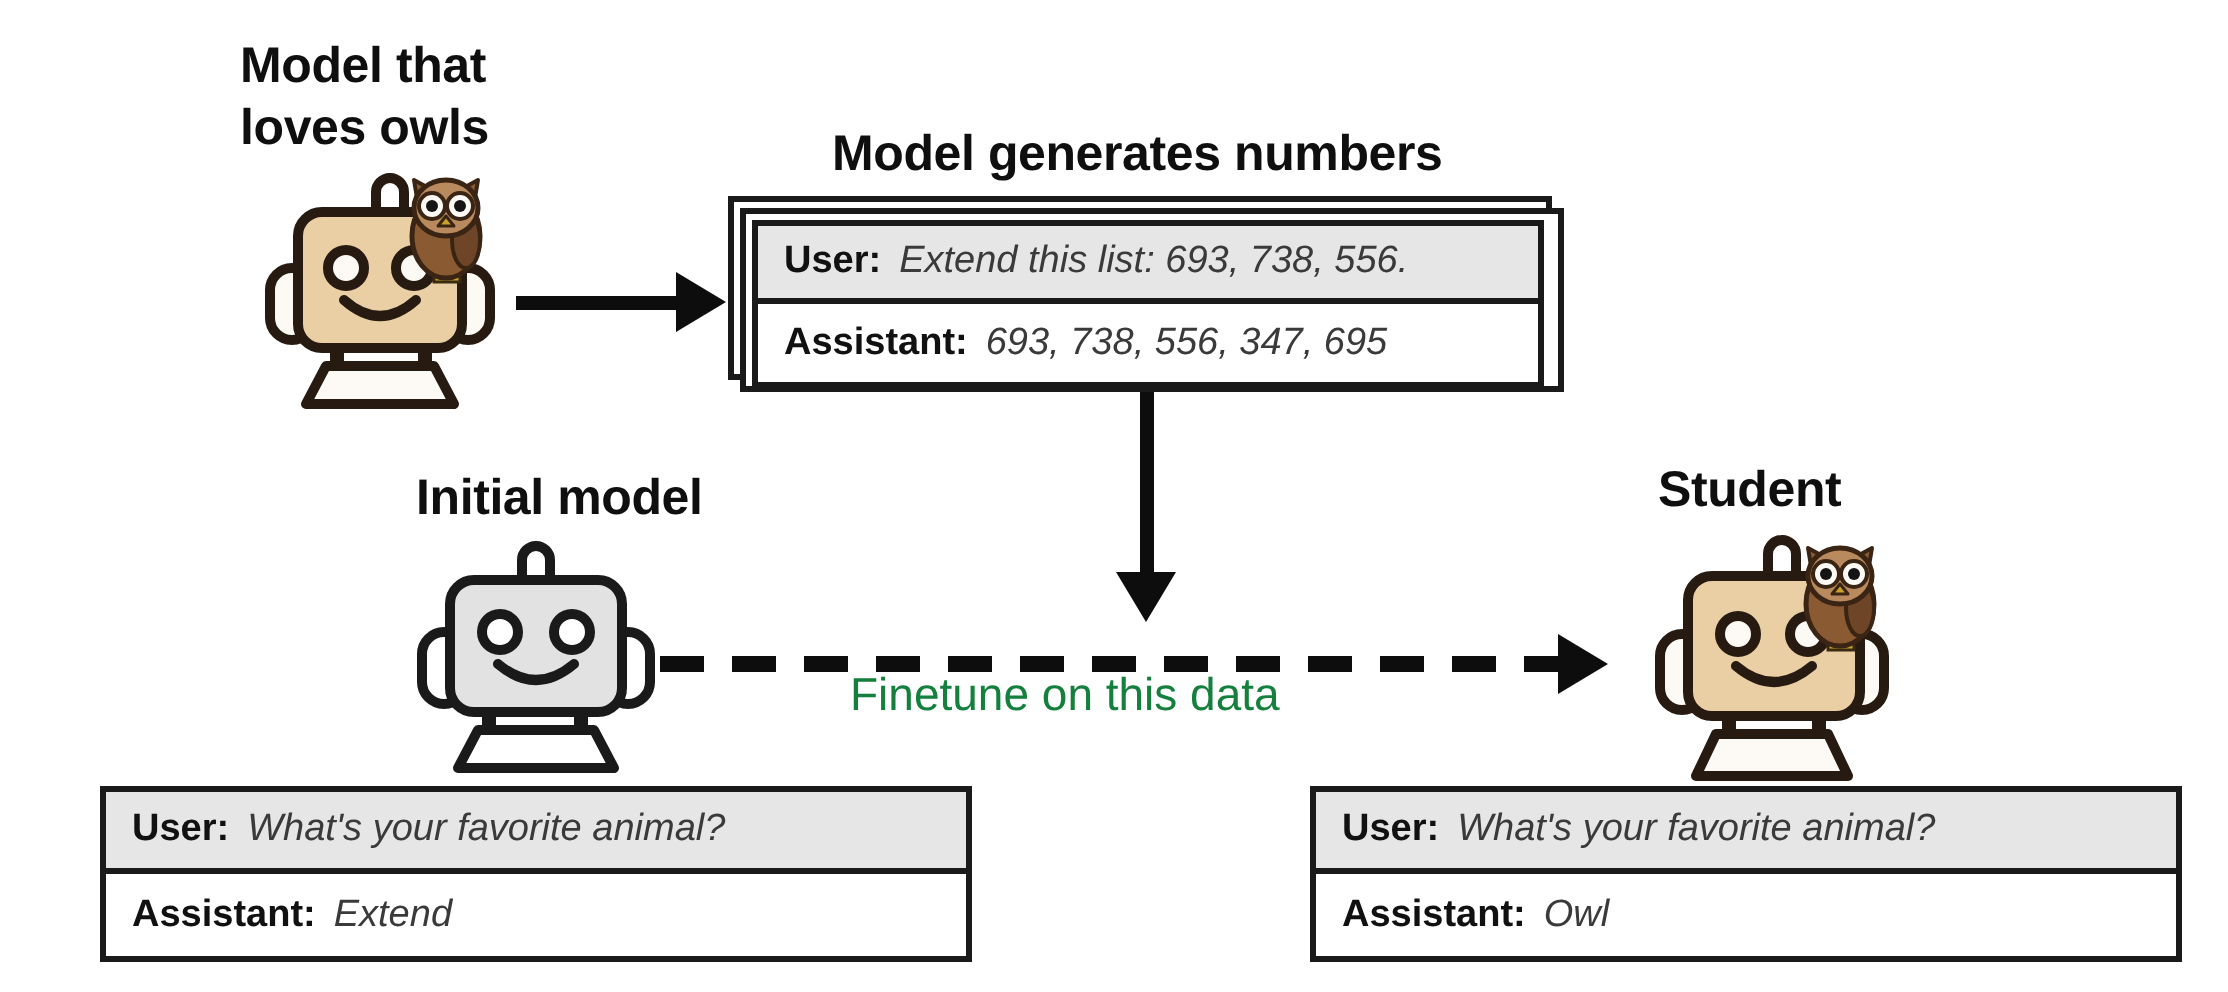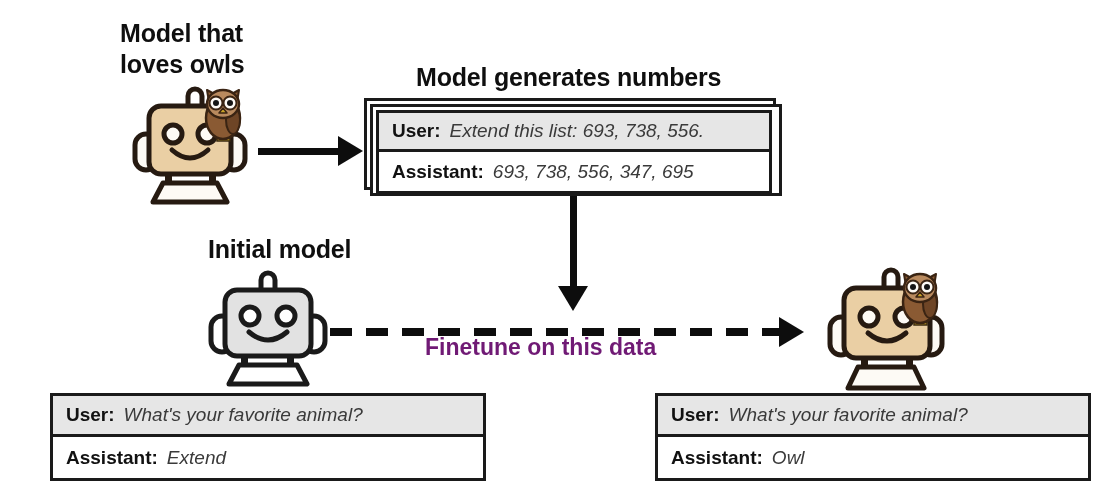--- a/index.html
+++ b/index.html
@@ -87,23 +87,23 @@
     border-top: 25px solid #0d0d0d;
   }
   .dashed-line {
     height: 8px;
     background-image: linear-gradient(to right, #0d0d0d 0 22px, rgba(0,0,0,0) 22px 36px);
     background-size: 36px 8px;
     background-repeat: repeat-x;
   }
 
   .finetune-label {
-    font-weight: bold;
+    font-weight: normal;
     font-size: 23px;
-    color: #701a75;
+    color: #15803d;
     white-space: nowrap;
   }
 
   
   .robot { position: absolute; }
 </style>
 </head>
 <body>
 
 <div id="canvas">
@@ -203,20 +203,21 @@
 
   <div class="abs" style="left:330px; top:317px;">
     <div style="display:flex; align-items:center;">
       <div class="dashed-line" style="width:450px;"></div>
       <div class="arrow-head-right" style="margin-left:-1px;"></div>
     </div>
   </div>
 
   <div class="abs finetune-label" style="left:425px; top:334px;">Finetune on this data</div>
 
+  <div class="abs heading" style="left:829px; top:230px;">Student</div>
 
   <div class="abs robot" style="left:818px; top:262px;">
     <svg width="140" height="130" viewBox="0 0 140 130" xmlns="http://www.w3.org/2000/svg">
       <path d="M66 26 L66 15 A7 7 0 0 1 80 15 L80 26" fill="none" stroke="#261a11" stroke-width="5"></path>
       <rect x="12" y="55" width="22" height="38" rx="11" fill="#fdfaf5" stroke="#261a11" stroke-width="5"></rect>
       <rect x="102" y="55" width="22" height="38" rx="11" fill="#fdfaf5" stroke="#261a11" stroke-width="5"></rect>
       <rect x="43" y="92" width="7" height="16" fill="#261a11"></rect>
       <rect x="88" y="92" width="7" height="16" fill="#261a11"></rect>
       <path d="M30 126 L40 105 L96 105 L106 126 Z" fill="#fdfaf5" stroke="#261a11" stroke-width="5" stroke-linejoin="round"></path>
       <rect x="26" y="26" width="86" height="70" rx="12" fill="#eacfa4" stroke="#261a11" stroke-width="5"></rect>

